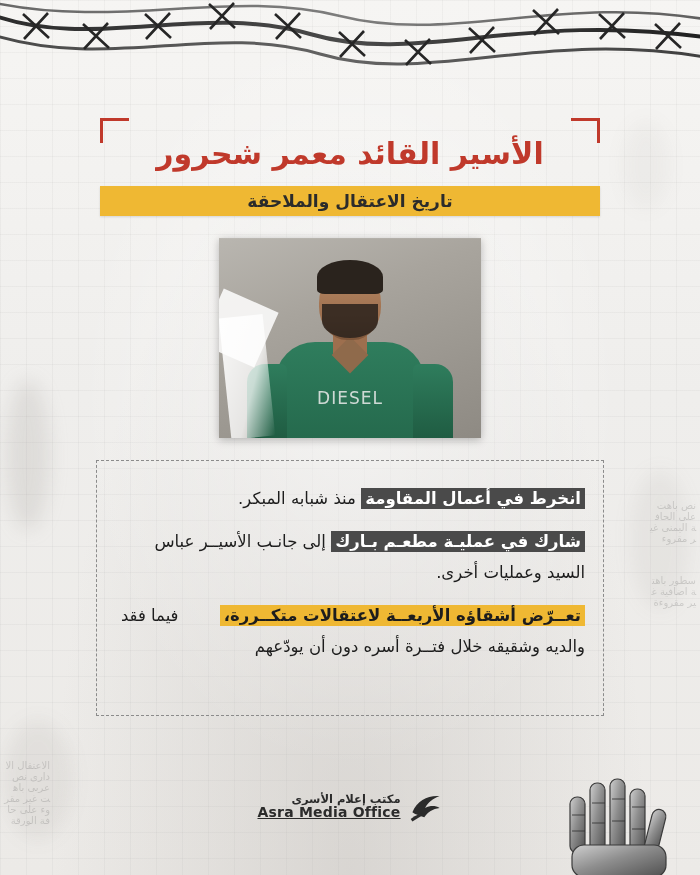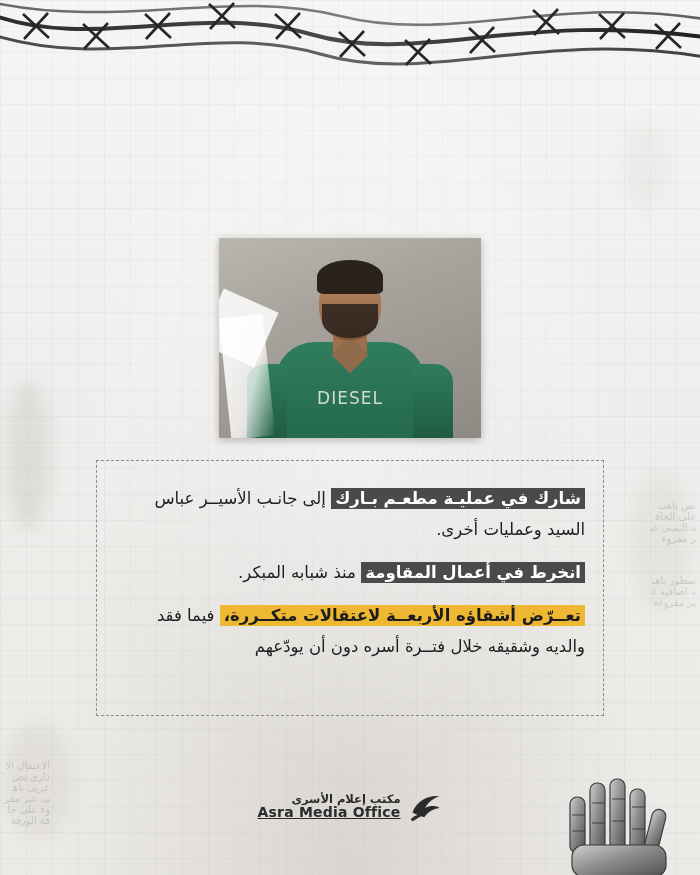--- a/index.html
+++ b/index.html
@@ -258,20 +258,21 @@
     font-weight: bold;
     box-decoration-break: clone;
     -webkit-box-decoration-break: clone;
   }
   .hl-y {
     background: #efb833;
     color: #1d1d1d;
     padding: 1px 4px;
     font-weight: bold;
     box-decoration-break: clone;
+    margin-left: 36px;
     -webkit-box-decoration-break: clone;
   }
 
   
   .footer {
     position: absolute;
     bottom: 52px;
     left: 0; right: 0;
     display: flex;
     align-items: flex-start;
@@ -366,20 +367,28 @@
         <g>
             <path d="M612,26 l-13,-12 M612,26 l13,12 M612,26 l-12,13 M612,26 l12,-13"></path>
           </g>
         <g>
             <path d="M668,36 l-13,-12 M668,36 l13,12 M668,36 l-12,13 M668,36 l12,-13"></path>
           </g>
       </g>
     </svg>
   </div>
 
+  <div class="title-block">
+    <span class="corner tl"></span>
+    <span class="corner tr"></span>
+    <div class="main-title">الأسير القائد معمر شحرور</div>
+    <div class="subtitle-bar">
+      <span>تاريخ الاعتقال والملاحقة</span>
+    </div>
+  </div>
 
   <div class="photo-frame">
     <div class="photo-inner">
       <div class="photo-bgwall"></div>
       <div class="ph-shirt"></div>
       <div class="ph-arm-l"></div>
       <div class="ph-arm-r"></div>
       <div class="ph-neck"></div>
       <div class="ph-collar"></div>
       <div class="ph-head"></div>
@@ -387,24 +396,24 @@
       <div class="ph-hair"></div>
       <div class="ph-logo">DIESEL</div>
       <div class="photo-tear2"></div>
       <div class="photo-tear"></div>
       <div class="photo-grain"></div>
     </div>
   </div>
 
   <div class="text-box">
     <p class="para">
-      <span class="hl">شارك في عمليـة مطعـم بـارك</span><span> إلى جانـب الأسيــر عباس السيد وعمليات أخرى.</span>
+      <span class="hl">انخرط في أعمال المقاومة</span><span> منذ شبابه المبكر.</span>
     </p>
     <p class="para">
-      <span class="hl">انخرط في أعمال المقاومة</span><span> منذ شبابه المبكر.</span>
+      <span class="hl">شارك في عمليـة مطعـم بـارك</span><span> إلى جانـب الأسيــر عباس السيد وعمليات أخرى.</span>
     </p>
     <p class="para">
       <span class="hl-y">تعــرّض أشقاؤه الأربعــة لاعتقالات متكــررة،</span><span> فيما فقد والديه وشقيقه خلال فتــرة أسره دون أن يودّعهم</span>
     </p>
   </div>
 
   <div class="footer">
     <svg class="footer-mark" viewBox="0 0 40 34" aria-hidden="true">
       <path d="M4,22 C10,8 22,2 36,3 C28,6 22,11 19,17 C25,14 31,14 36,17 C28,18 22,22 18,28 C13,26 8,25 4,22 Z" fill="#2b2b2b"></path>
       <path d="M2,30 C8,25 14,23 20,23 C14,27 9,30 4,33 Z" fill="#2b2b2b"></path>

